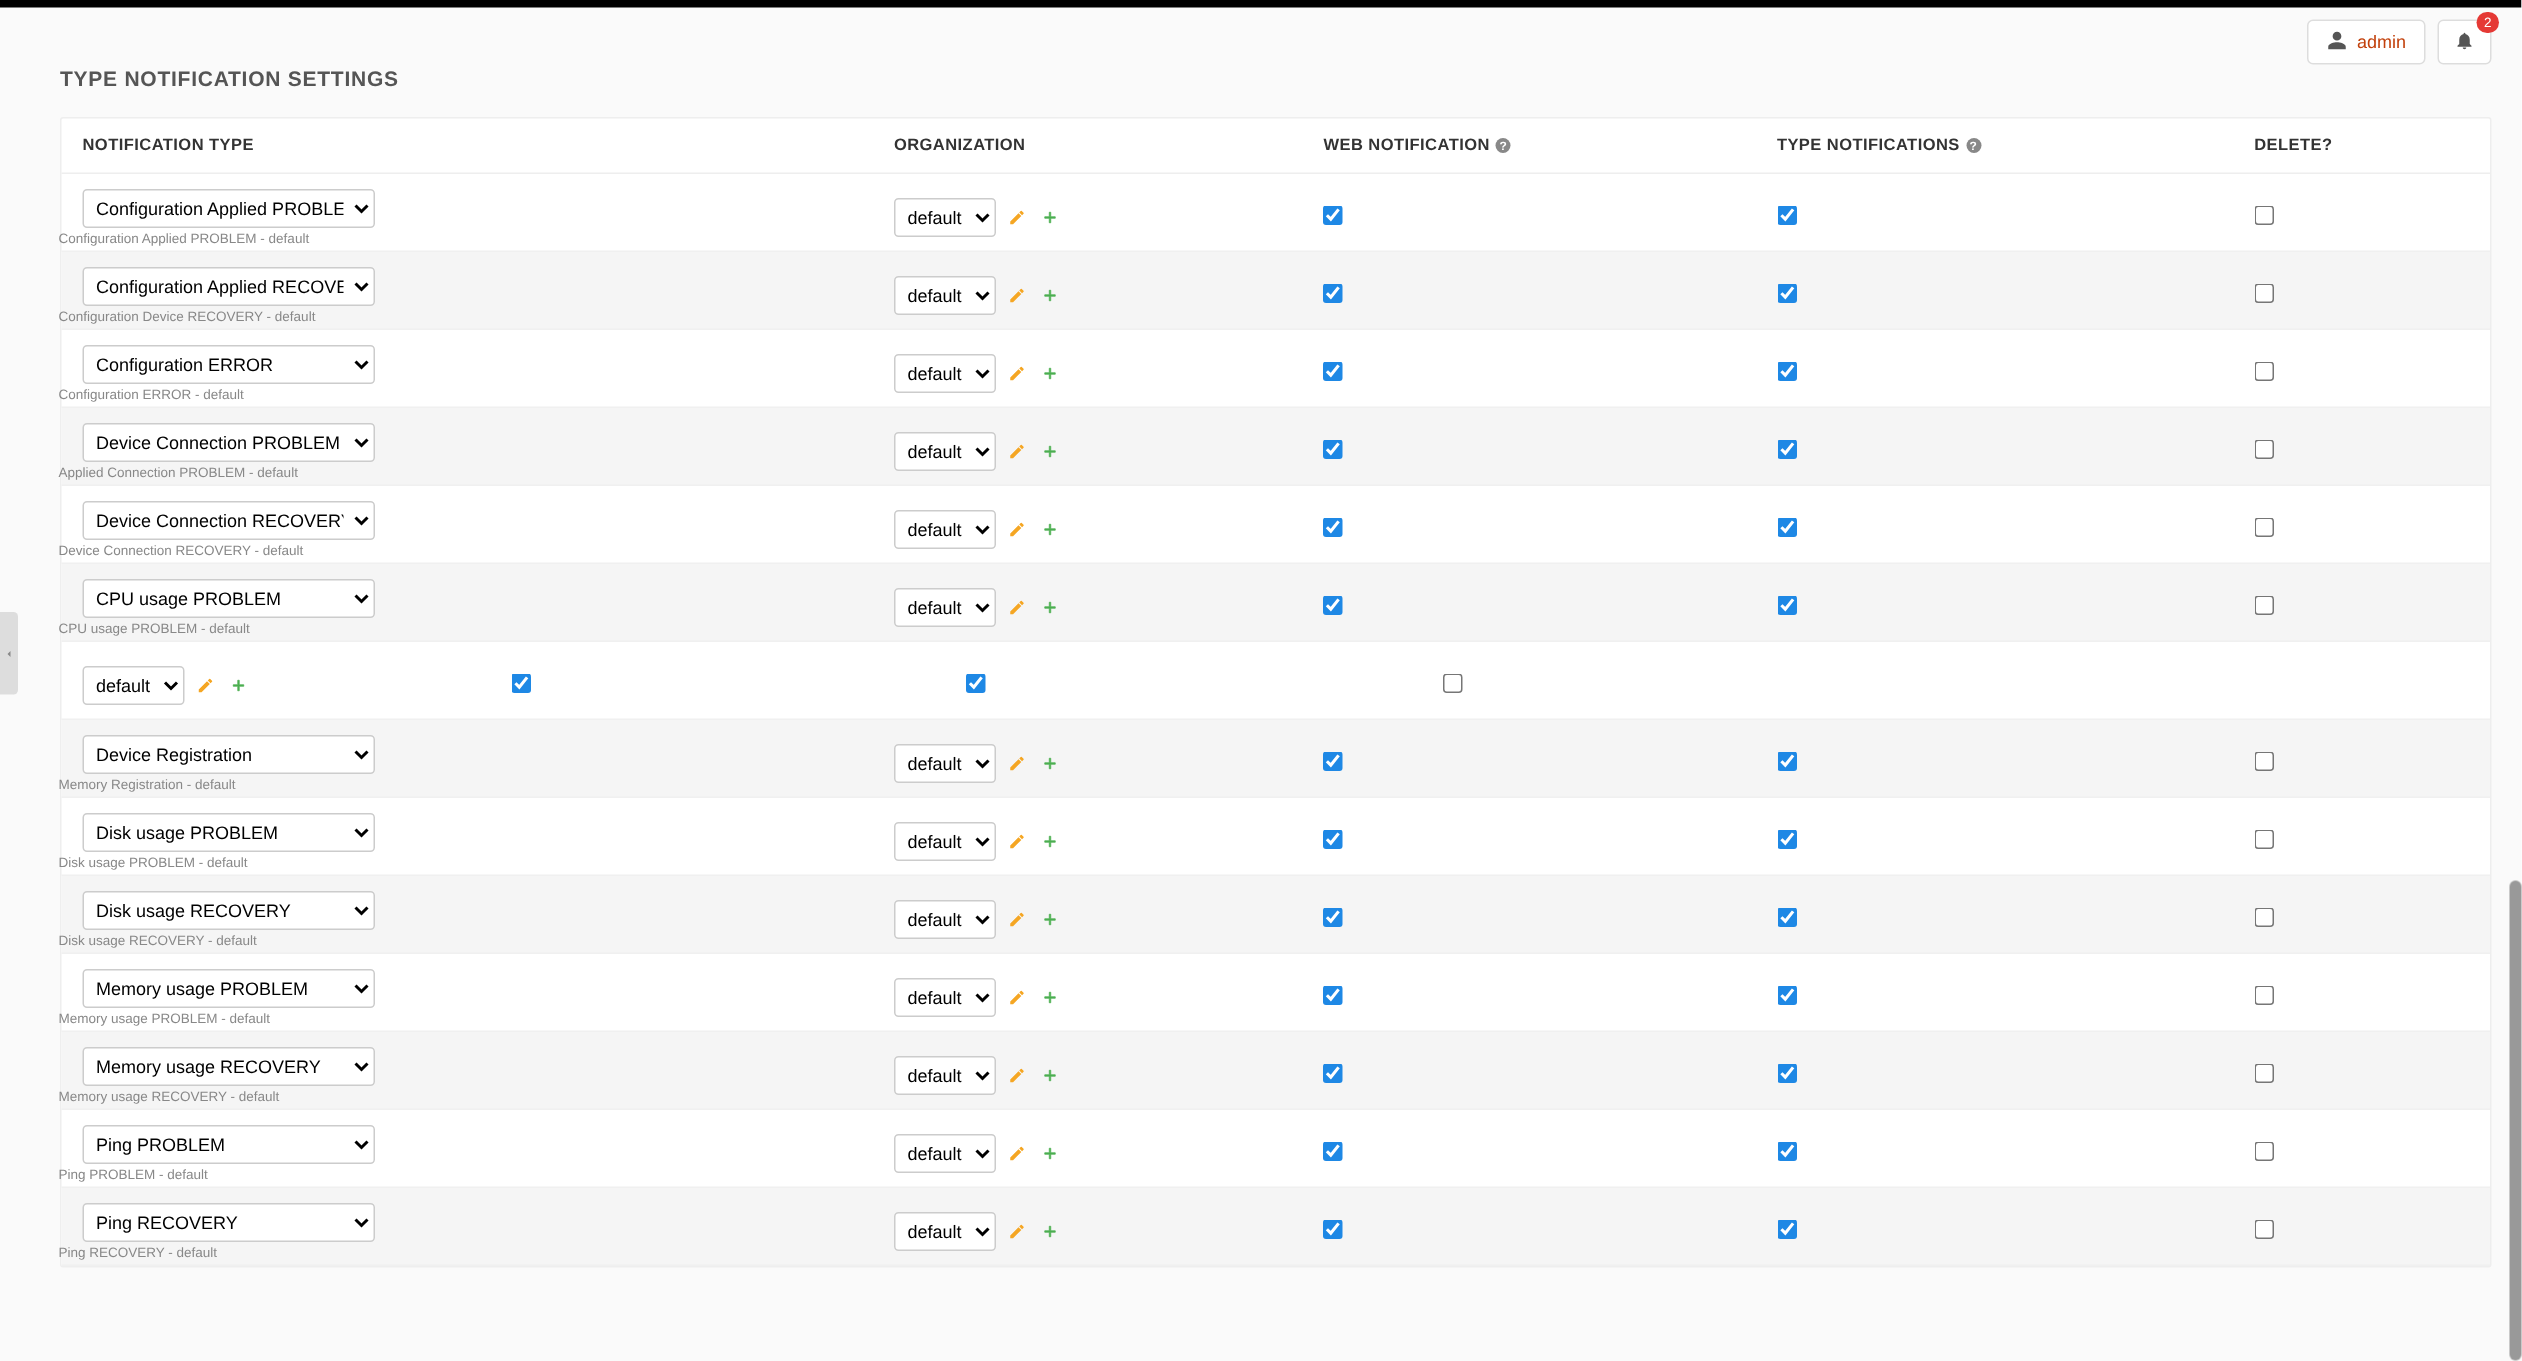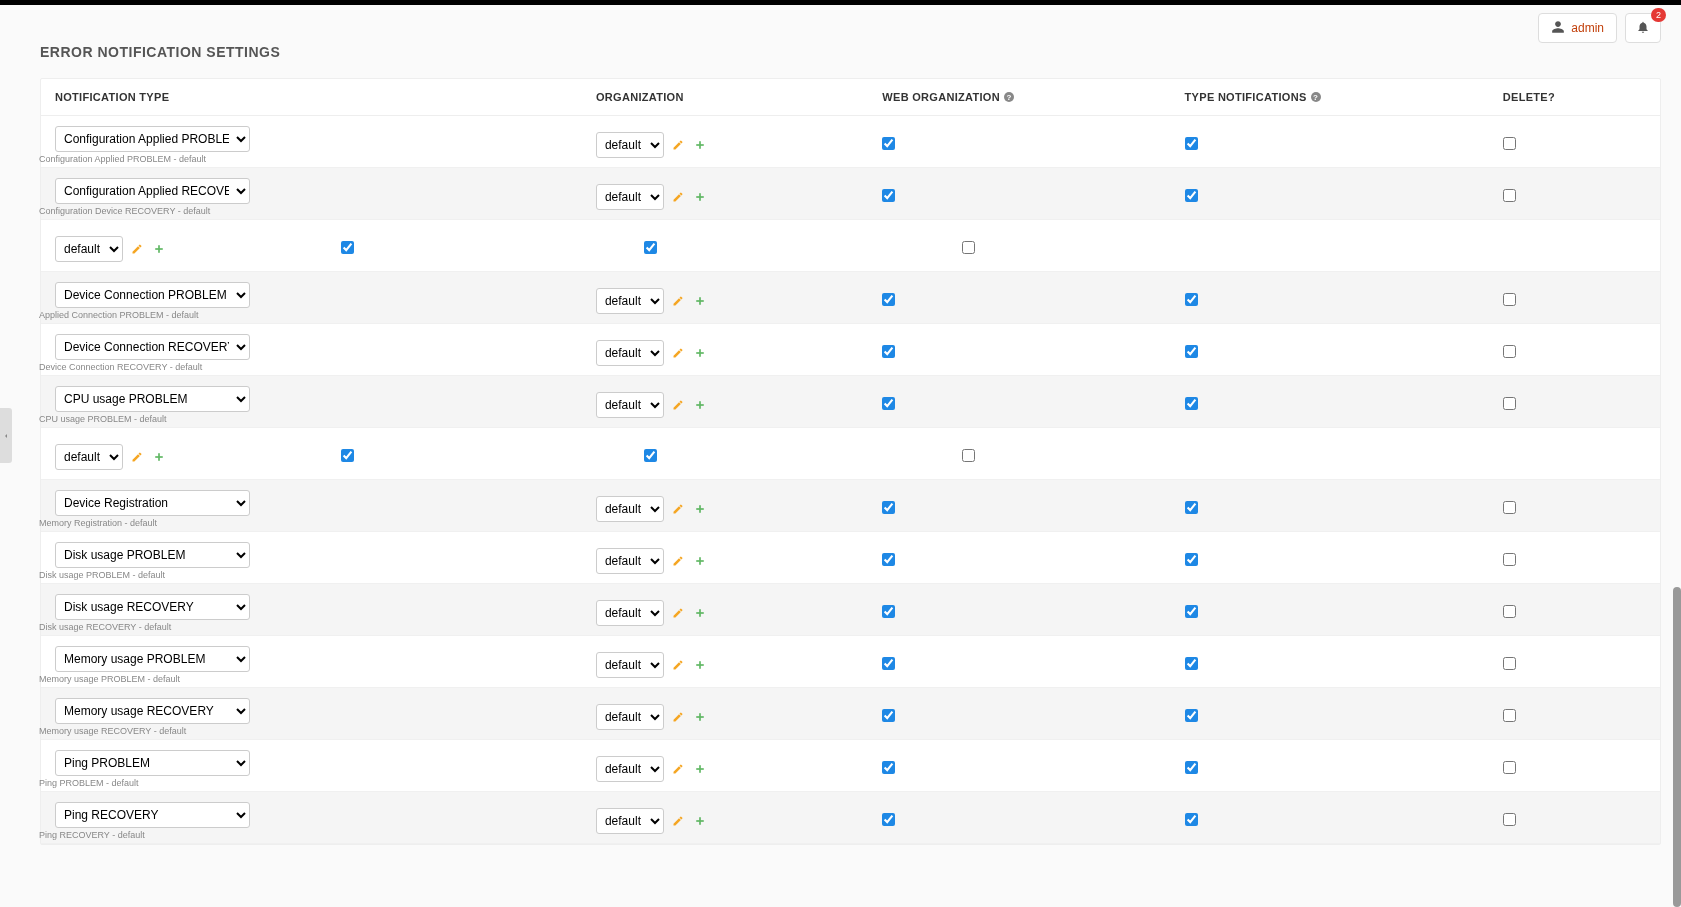--- a/index.html
+++ b/index.html
@@ -202,29 +202,29 @@
 
 <div class="side-collapse">
   <span>
     <svg viewBox="0 0 24 24">
         <path d="M15 6l-6 6 6 6"></path>
       </svg>
   </span>
 </div>
 
 <div class="page">
-  <div class="page-title">ERROR NOTIFICATION SETTINGS</div>
+  <div class="page-title">TYPE NOTIFICATION SETTINGS</div>
 
   <div class="table-wrap">
 
     <div class="thead">
       <div class="col-type">NOTIFICATION TYPE</div>
       <div class="col-org">ORGANIZATION</div>
       <div class="col-web">
-        <span>WEB ORGANIZATION</span>
+        <span>WEB NOTIFICATION</span>
         <span class="qmark">?</span>
       </div>
       <div class="col-email">
         <span>TYPE NOTIFICATIONS</span>
         <span class="qmark">?</span>
       </div>
       <div class="col-delete">DELETE?</div>
     </div>
 
     <div id="rows-container">
@@ -270,20 +270,26 @@
               <svg viewBox="0 0 24 24">
                 <path d="M11 5h2v6h6v2h-6v6h-2v-6H5v-2h6z"></path>
               </svg>
             </span>
           </div>
           <div class="col-web"><input type="checkbox" checked="" style=""></div>
           <div class="col-email"><input type="checkbox" checked="" style=""></div>
           <div class="col-delete"><input type="checkbox" style=""></div>
         </div>
         <div class="row">
+          <div class="col-type">
+            <div class="hint-wrap">
+              <select class="select-type"><option>Configuration ERROR</option></select>
+              <div class="hint">Configuration ERROR - default</div>
+            </div>
+          </div>
           <div class="col-org">
             <select class="select-org"><option>default</option></select>
             <span class="icon-btn pencil">
               <svg viewBox="0 0 24 24">
                 <path d="M3 17.25V21h3.75l11-11-3.75-3.75-11 11zM20.7 7.04a1 1 0 0 0 0-1.41l-2.34-2.34a1 1 0 0 0-1.41 0L15 5.25 18.75 9l1.95-1.96z"></path>
               </svg>
             </span>
             <span class="icon-btn plus">
               <svg viewBox="0 0 24 24">
                 <path d="M11 5h2v6h6v2h-6v6h-2v-6H5v-2h6z"></path>

